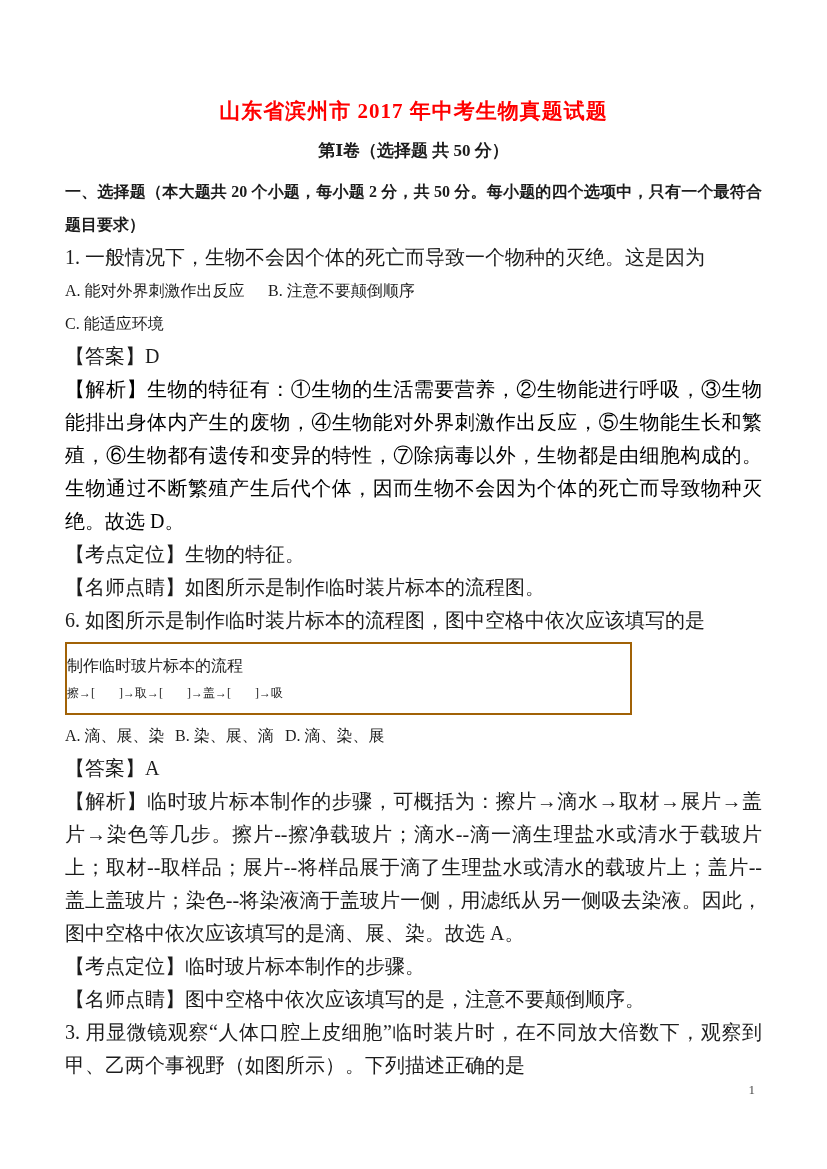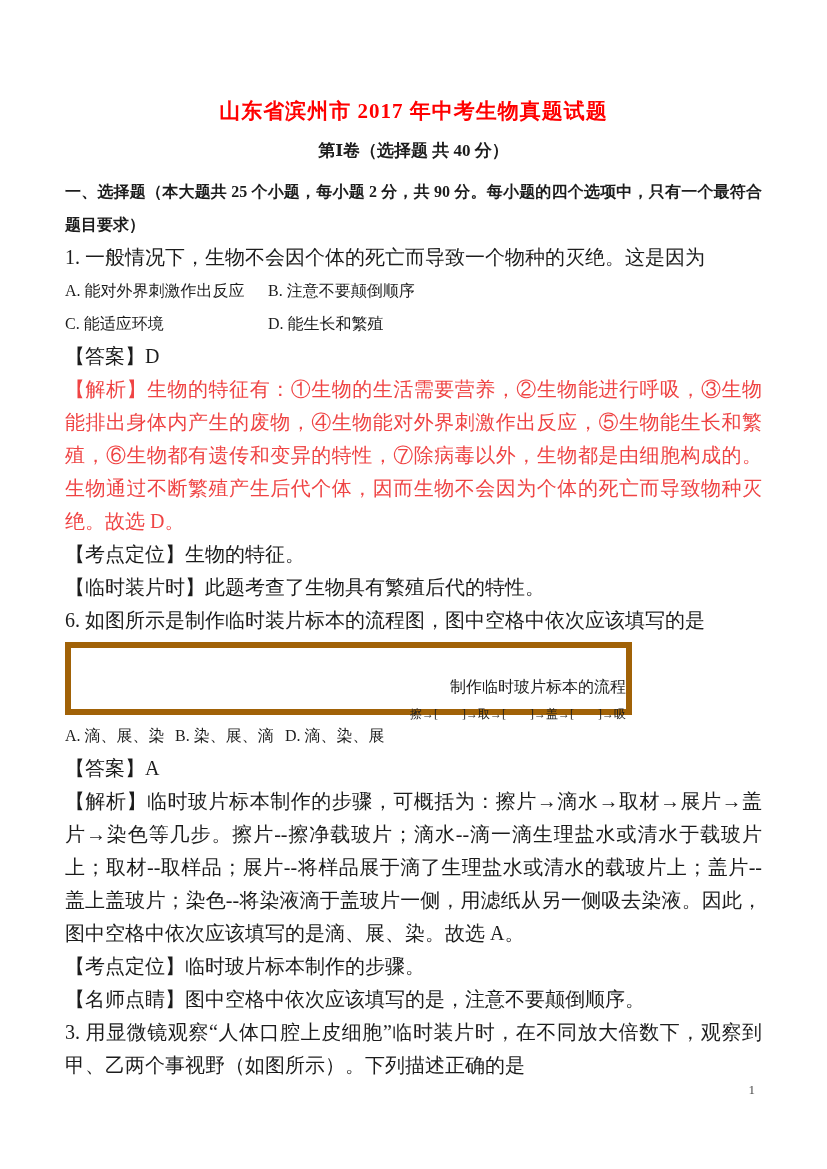--- a/index.html
+++ b/index.html
@@ -37,40 +37,40 @@
     font-size: 16px;
     font-weight: bold;
     line-height: 33px;
     text-align: justify;
   }
   p.line {
     font-size: 20px;
     line-height: 33px;
     text-align: justify;
   }
-  .analysis-red { color: #ef4444; }
+  .analysis-red { color: #000000; }
   .options-grid-2col {
     display: grid;
     grid-template-columns: 203px auto;
     font-size: 16px;
     line-height: 33px;
   }
   .options-row {
     display: grid;
     grid-template-columns: 110px 110px 123px auto;
     font-size: 16px;
     line-height: 33px;
   }
   .flow-figure {
     width: 567px;
     height: 73px;
     margin: 5px 0 4px 0;
-    border: 6px solid #a16207;
-    text-align: right;
-    padding-top: 26px;
+    border: 2px solid #a16207;
+    text-align: left;
+    padding-top: 9px;
   }
   .flow-figure .fig-title {
     font-size: 16px;
     line-height: 25px;
   }
   .flow-figure .fig-flow {
     font-size: 12px;
     line-height: 31px;
   }
   .page-number {
@@ -81,36 +81,35 @@
     color: #4a4a4a;
   }
 </style>
 </head>
 <body>
 
 <div class="page">
 
   <div class="doc-title">山东省滨州市 2017 年中考生物真题试题</div>
 
-  <div class="volume-heading">第Ⅰ卷（选择题 共 40 分）</div>
+  <div class="volume-heading">第Ⅰ卷（选择题 共 50 分）</div>
 
-  <p class="section-heading">一、选择题（本大题共 25 个小题，每小题 2 分，共 90 分。每小题的四个选项中，只有一个最符合题目要求）</p>
+  <p class="section-heading">一、选择题（本大题共 20 个小题，每小题 2 分，共 50 分。每小题的四个选项中，只有一个最符合题目要求）</p>
 
   <section>
     <p class="line">1. 一般情况下，生物不会因个体的死亡而导致一个物种的灭绝。这是因为</p>
     <div class="options-grid-2col">
       <span>A. 能对外界刺激作出反应</span>
       <span>B. 注意不要颠倒顺序</span>
       <span>C. 能适应环境</span>
-      <span>D. 能生长和繁殖</span>
     </div>
     <p class="line">【答案】D</p>
     <p class="line analysis-red">【解析】生物的特征有：①生物的生活需要营养，②生物能进行呼吸，③生物能排出身体内产生的废物，④生物能对外界刺激作出反应，⑤生物能生长和繁殖，⑥生物都有遗传和变异的特性，⑦除病毒以外，生物都是由细胞构成的。生物通过不断繁殖产生后代个体，因而生物不会因为个体的死亡而导致物种灭绝。故选 D。</p>
     <p class="line">【考点定位】生物的特征。</p>
-    <p class="line">【临时装片时】此题考查了生物具有繁殖后代的特性。</p>
+    <p class="line">【名师点睛】如图所示是制作临时装片标本的流程图。</p>
   </section>
 
   <section>
     <p class="line">6. 如图所示是制作临时装片标本的流程图，图中空格中依次应该填写的是</p>
     <div class="flow-figure">
       <div class="fig-title">制作临时玻片标本的流程</div>
       <div class="fig-flow">擦→[　　]→取→[　　]→盖→[　　]→吸</div>
     </div>
     <div class="options-row">
       <span>A. 滴、展、染</span>

